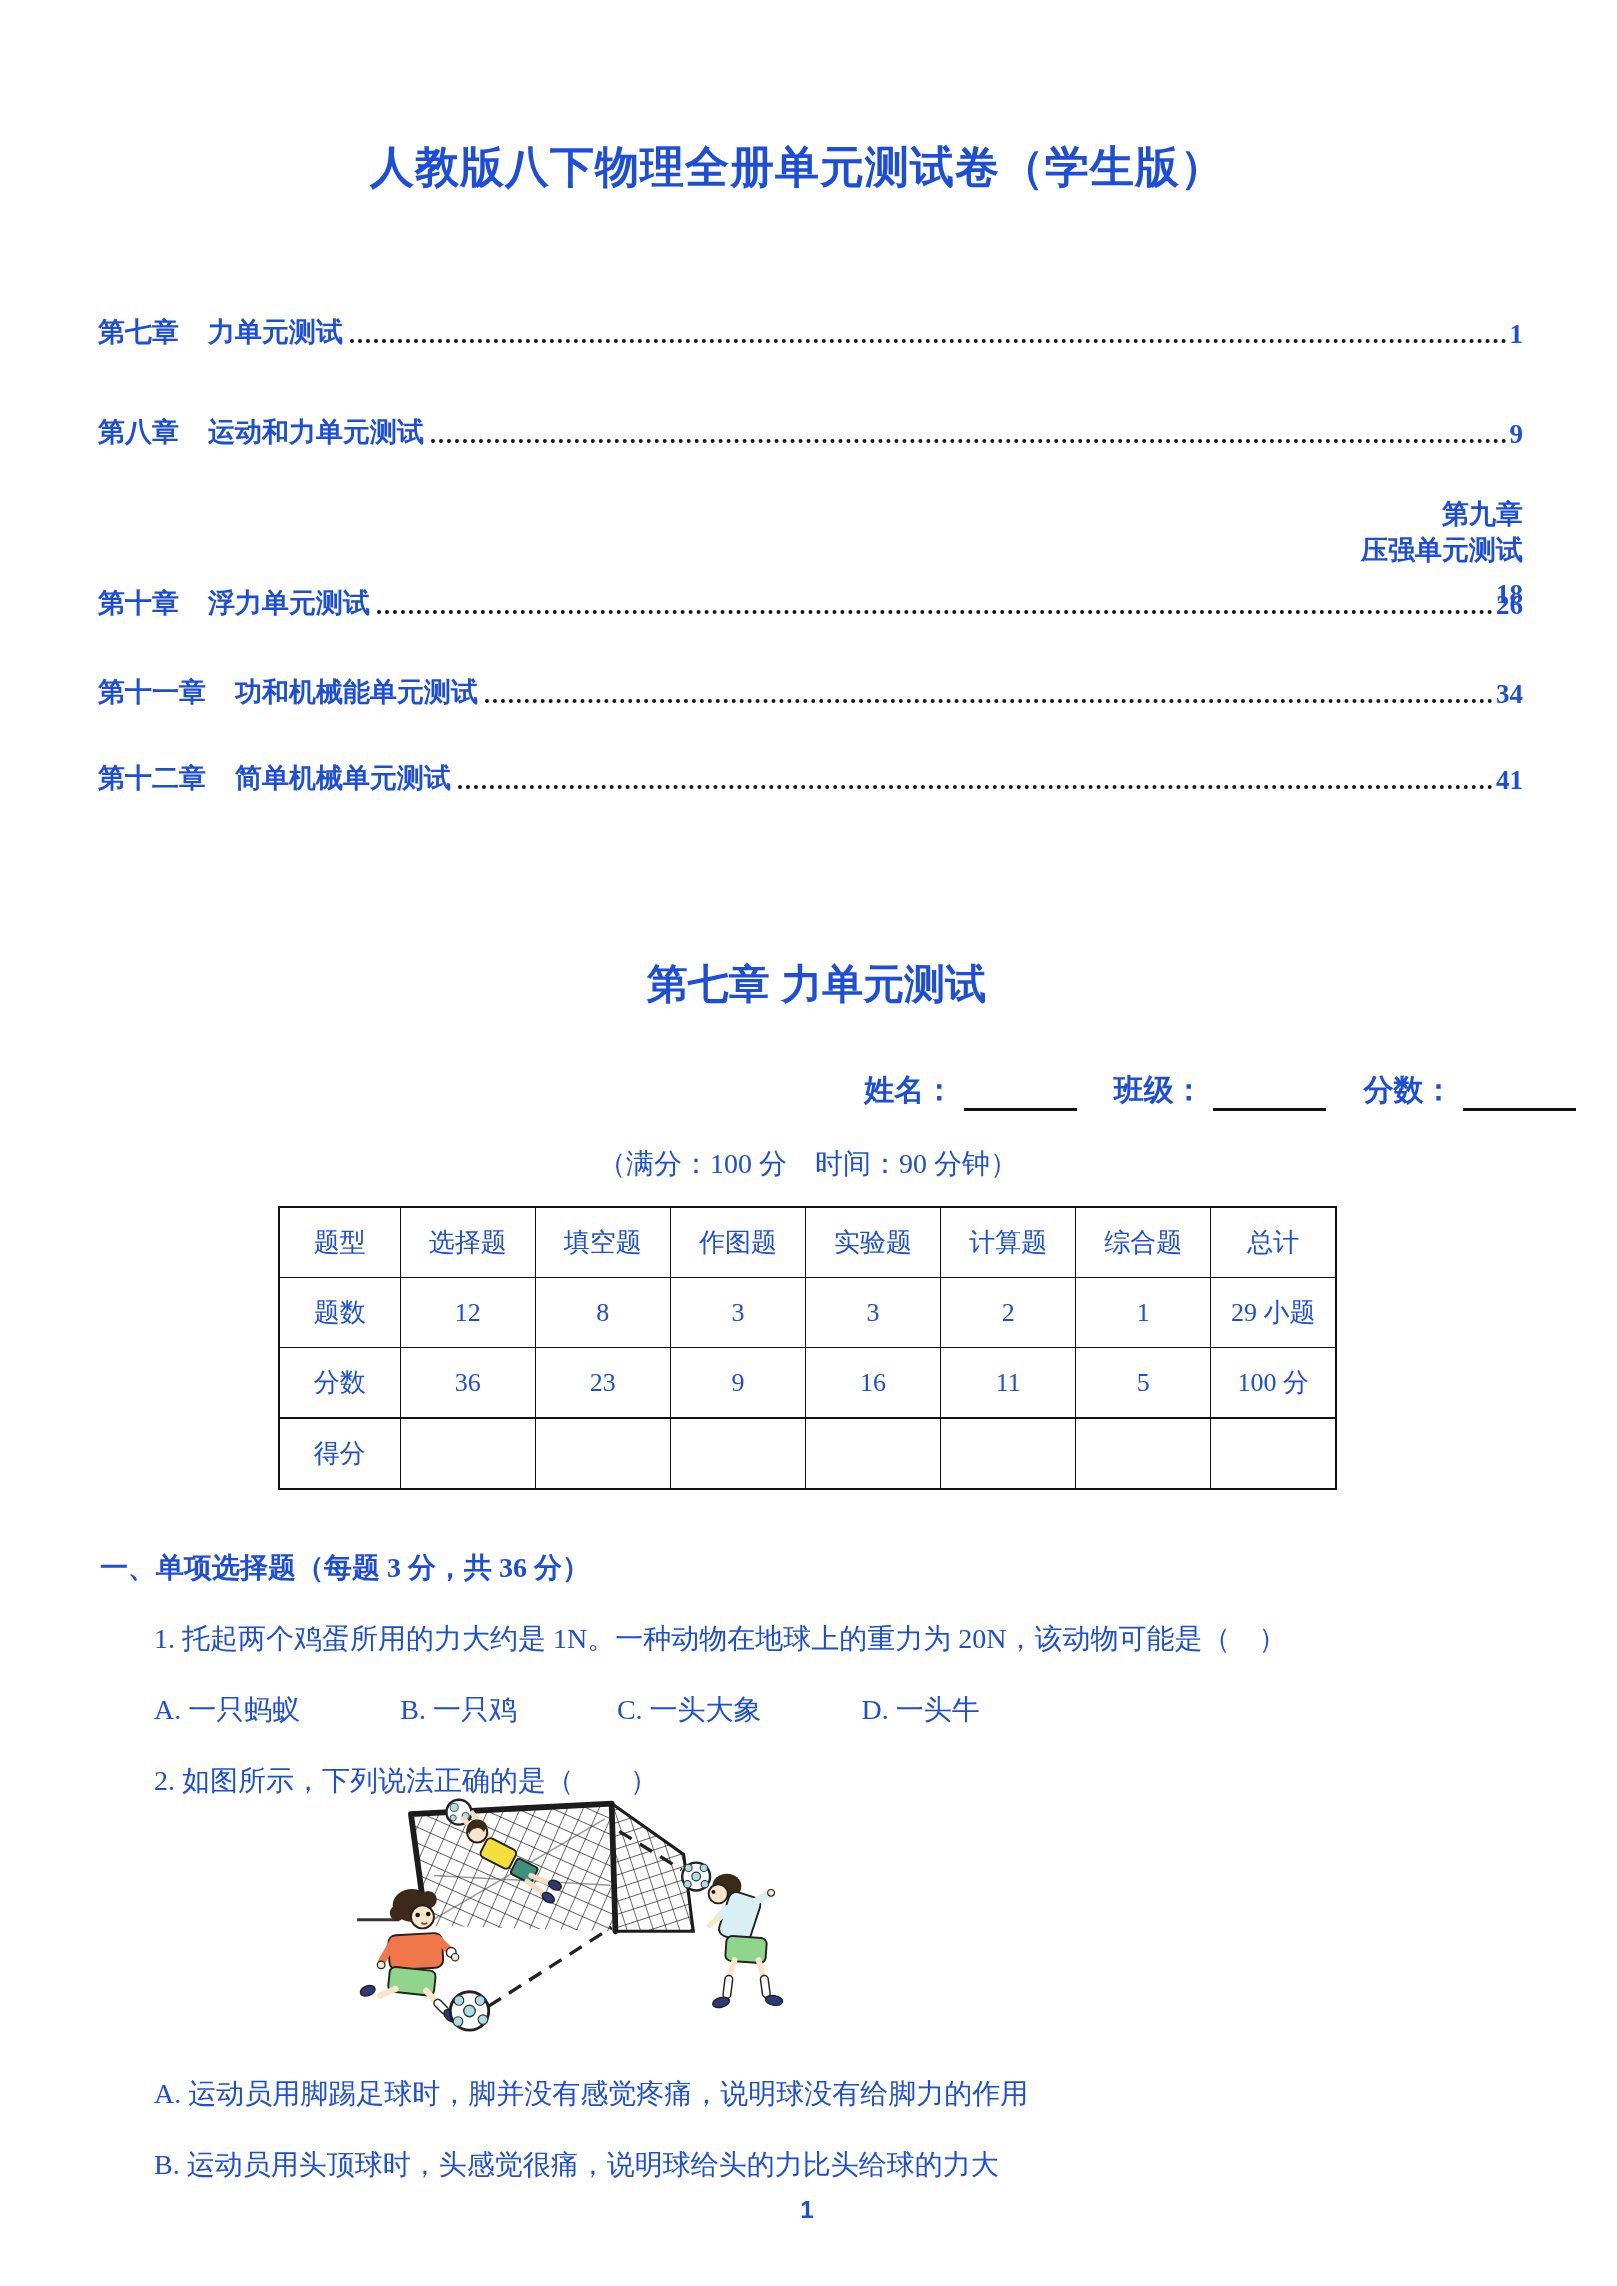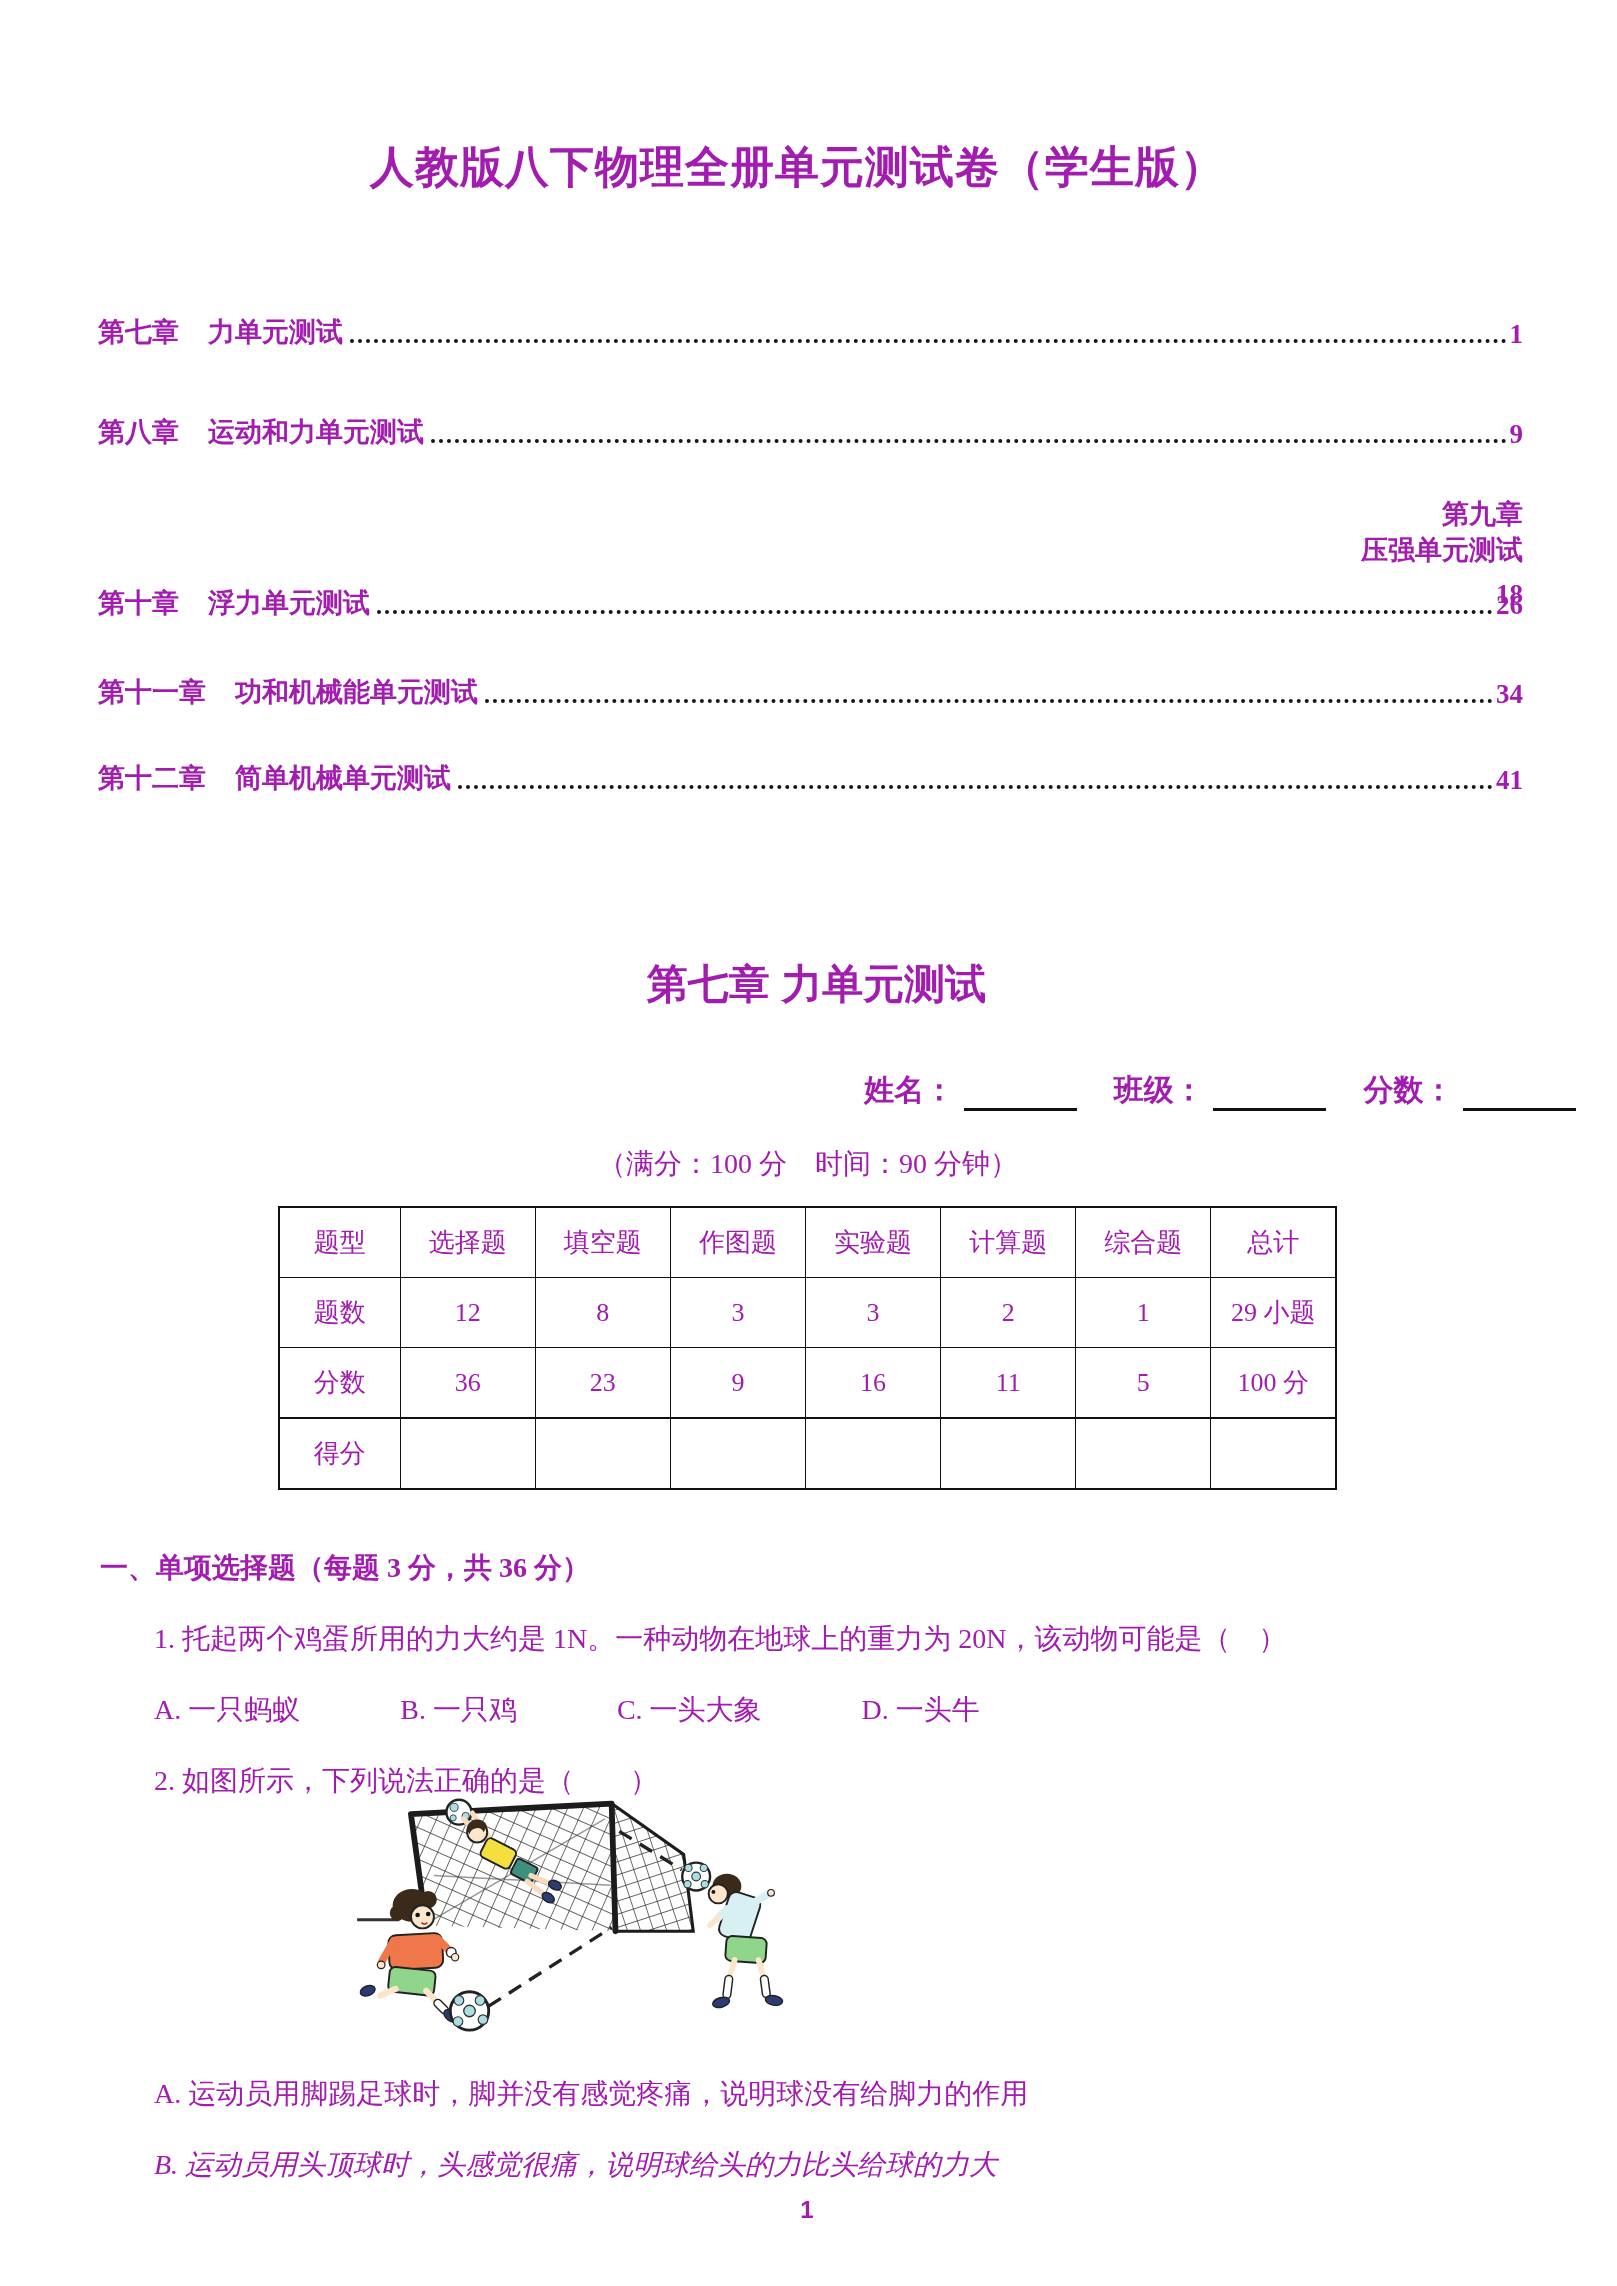--- a/index.html
+++ b/index.html
@@ -1,16 +1,16 @@
 <!DOCTYPE html>
 <html><head>
 <meta charset="utf-8">
 <style>
   html,body{margin:0;padding:0;background:#ffffff;}
-  #page{position:relative;width:1618px;height:2286px;background:#fff;color:#a21caf;
+  #page{position:relative;width:1618px;height:2286px;background:#fff;color:#1d4ed8;
         font-family:"Liberation Serif","DejaVu Serif",serif;overflow:hidden;}
   .hei{font-family:"Liberation Sans","DejaVu Sans",sans-serif;}
 
   .doc-title{position:absolute;top:138px;left:0;width:1595px;text-align:center;
              font-size:44px;font-weight:bold;letter-spacing:1px;}
 
   .toc-item{position:absolute;left:98px;width:1425px;display:flex;align-items:flex-end;
             font-size:27px;font-weight:bold;height:40px;}
   .toc-chapter{white-space:nowrap;}
   .toc-title{margin-left:29px;white-space:nowrap;}
@@ -34,21 +34,21 @@
   table.summary tr.score-row td{border-top:2.9px solid #111;}
 
   .sec-heading{position:absolute;top:1549px;left:100px;font-size:28px;font-weight:bold;}
   .sec-heading .note{font-family:"Liberation Serif","DejaVu Serif",serif;}
 
   .q{position:absolute;left:154px;font-size:28px;white-space:nowrap;}
   .q1{top:1620px;}
   .q1-opts{top:1691px;display:flex;gap:100px;}
   .q2{top:1762px;}
   .q2a{top:2075px;}
-  .q2b{top:2146px;font-style:italic;}
+  .q2b{top:2146px;}
 
   .illustration{position:absolute;left:288px;top:1785px;width:557px;height:281px;}
 
   .footer-page{position:absolute;top:2196px;left:0;width:1614px;text-align:center;
                font-size:24px;font-weight:bold;}
 </style>
 </head>
 <body>
 
 <div id="page">

